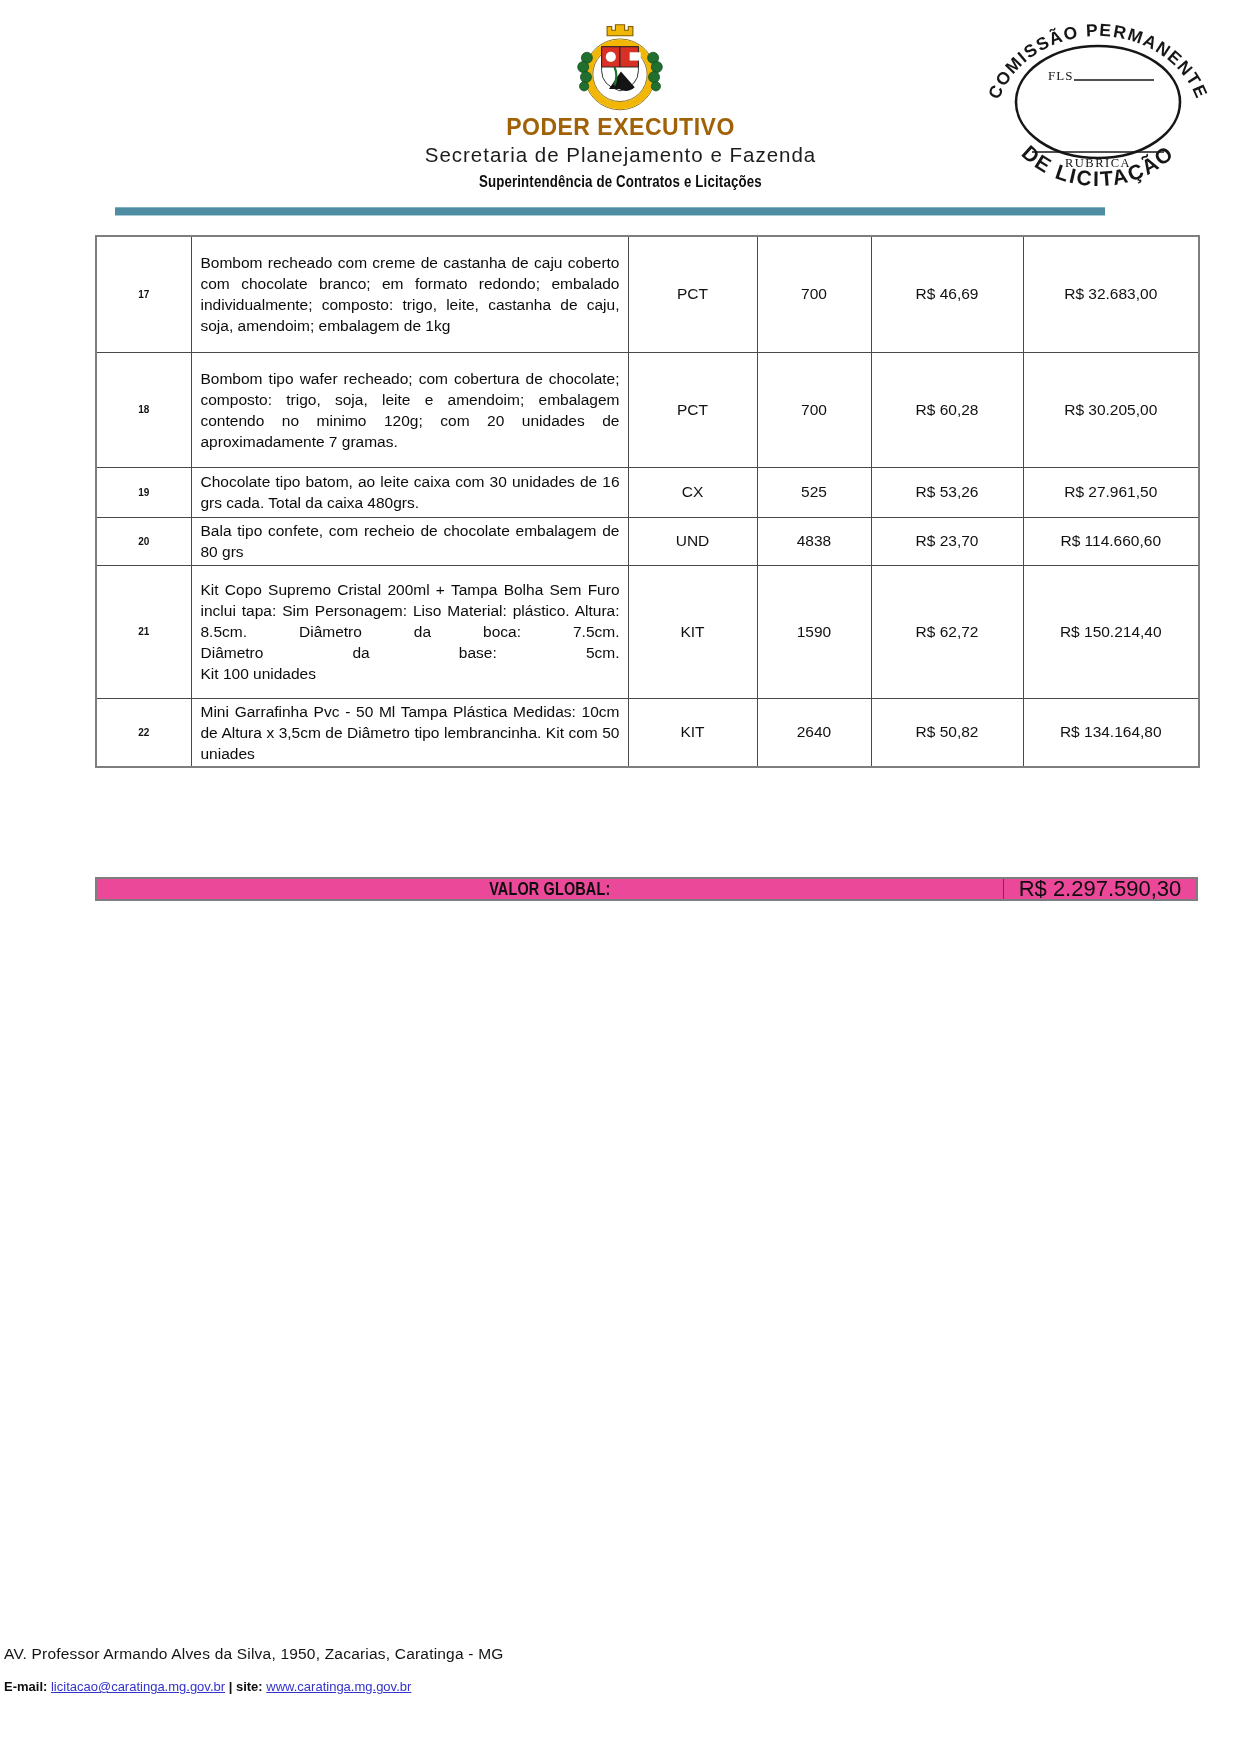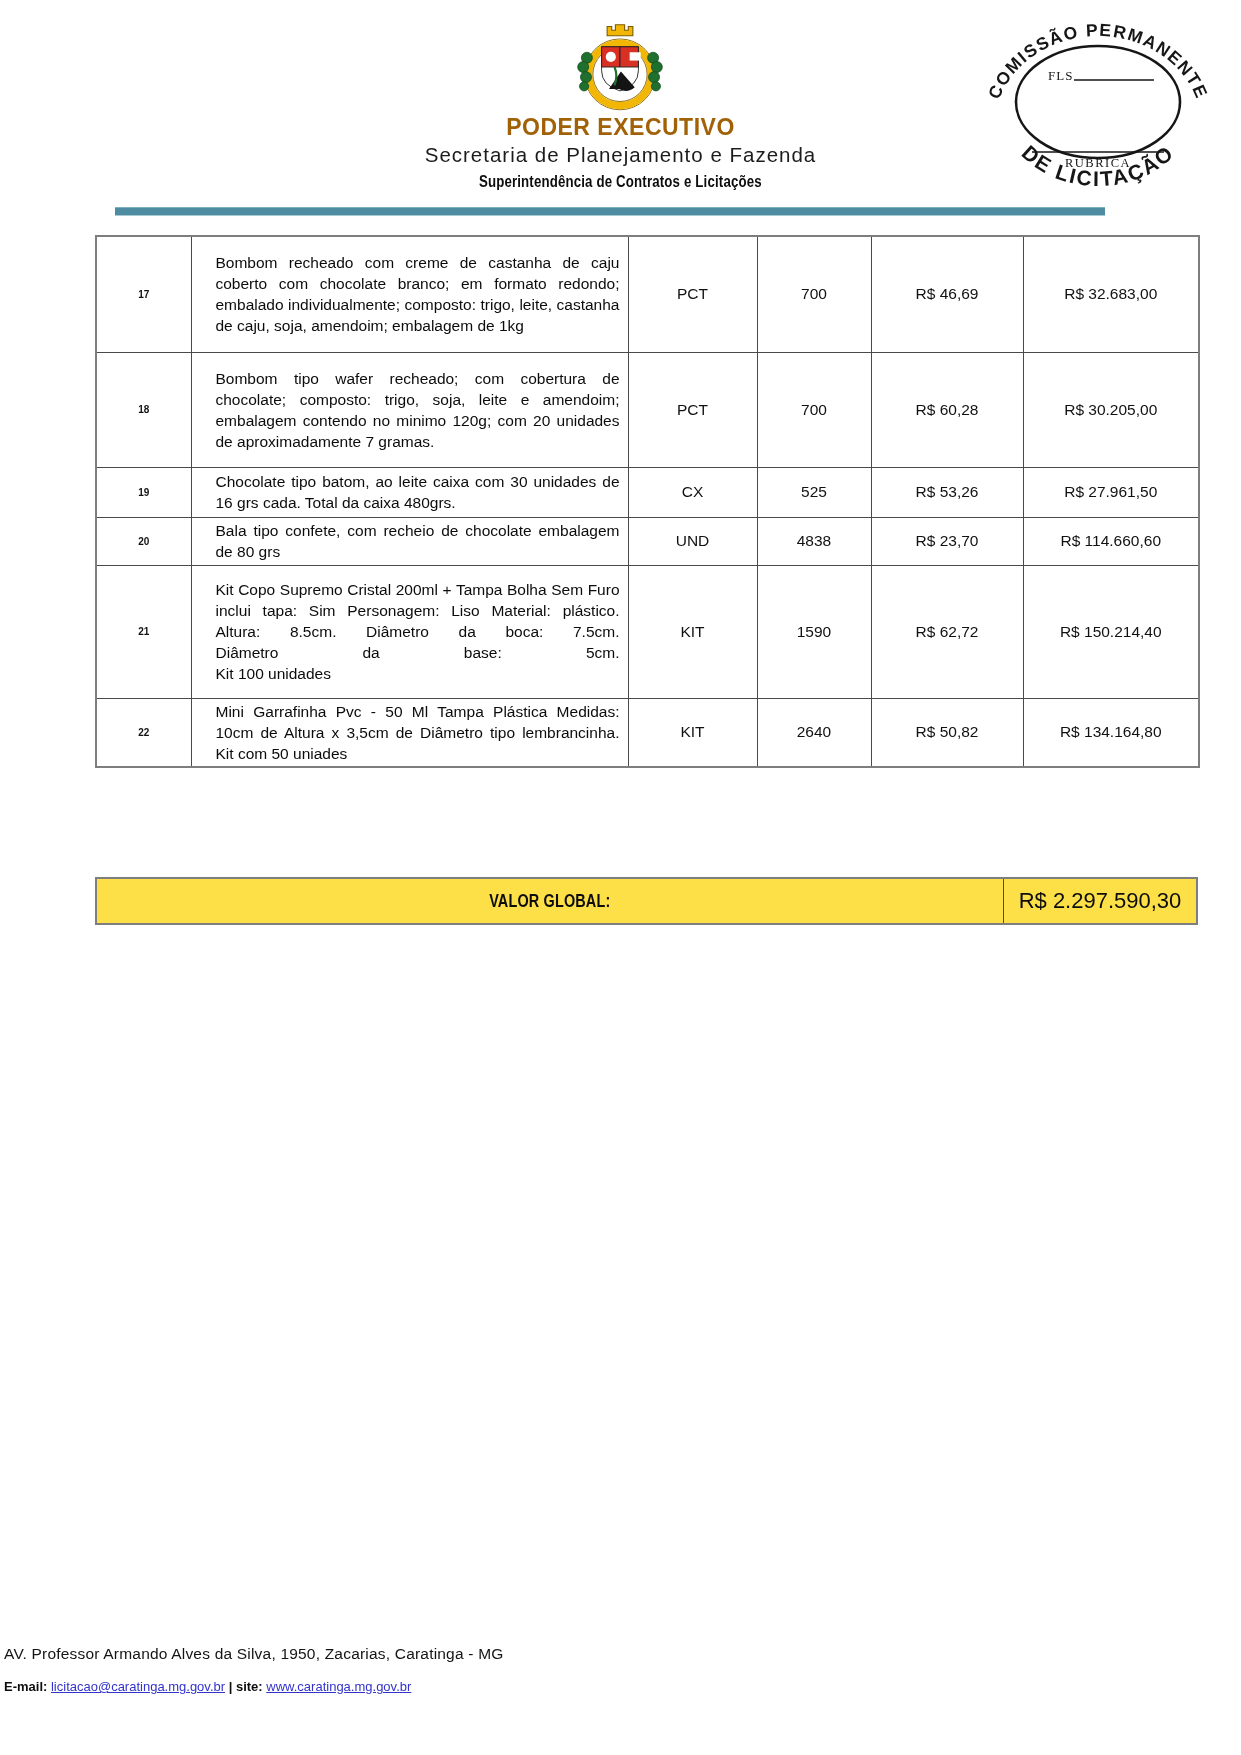--- a/index.html
+++ b/index.html
@@ -40,28 +40,28 @@
   .stamp .arc{font-family:"Liberation Sans","DejaVu Sans",sans-serif;font-weight:700;}
   .stamp .serif{font-family:"Liberation Serif","DejaVu Serif",serif;}
   
   table.items{
     position:absolute;left:95px;top:235px;width:1103px;
     border-collapse:collapse;table-layout:fixed;
     border:2px solid #7e7e7e;
   }
   table.items td{border:1.5px solid #4a4a4a;overflow:hidden;}
   td.c-item{text-align:center;vertical-align:middle;font-weight:700;font-size:10px;}
-  td.c-desc{vertical-align:middle;padding:2px 8px 2px 24px;}
+  td.c-desc{vertical-align:middle;padding:2px 8px 2px 9px;}
   .desc-block{text-align:justify;font-size:15.5px;line-height:21px;color:#0c0c0c;}
   .desc-block.fill{text-align-last:justify;}
   td.c-mid{text-align:center;vertical-align:middle;font-size:15.5px;margin-left:8px;}
   
   .summary{
-    position:absolute;left:95px;top:877px;width:1103px;height:48px;
-    display:flex;border:2px solid #7e7e7e;box-sizing:border-box;background:#fde047;
+    position:absolute;left:95px;top:877px;width:1103px;height:24px;
+    display:flex;border:2px solid #7e7e7e;box-sizing:border-box;background:#ec4899;
   }
   .summary-label-cell{
     width:906px;border-right:1.5px solid #4a4a4a;
     display:flex;align-items:center;justify-content:center;
   }
   .summary-label-cell span{
     display:inline-block;font-weight:700;font-size:19px;letter-spacing:.2px;
     transform:scaleX(.76);transform-origin:center;color:#0d0d0d;
   }
   .summary-value-cell{

